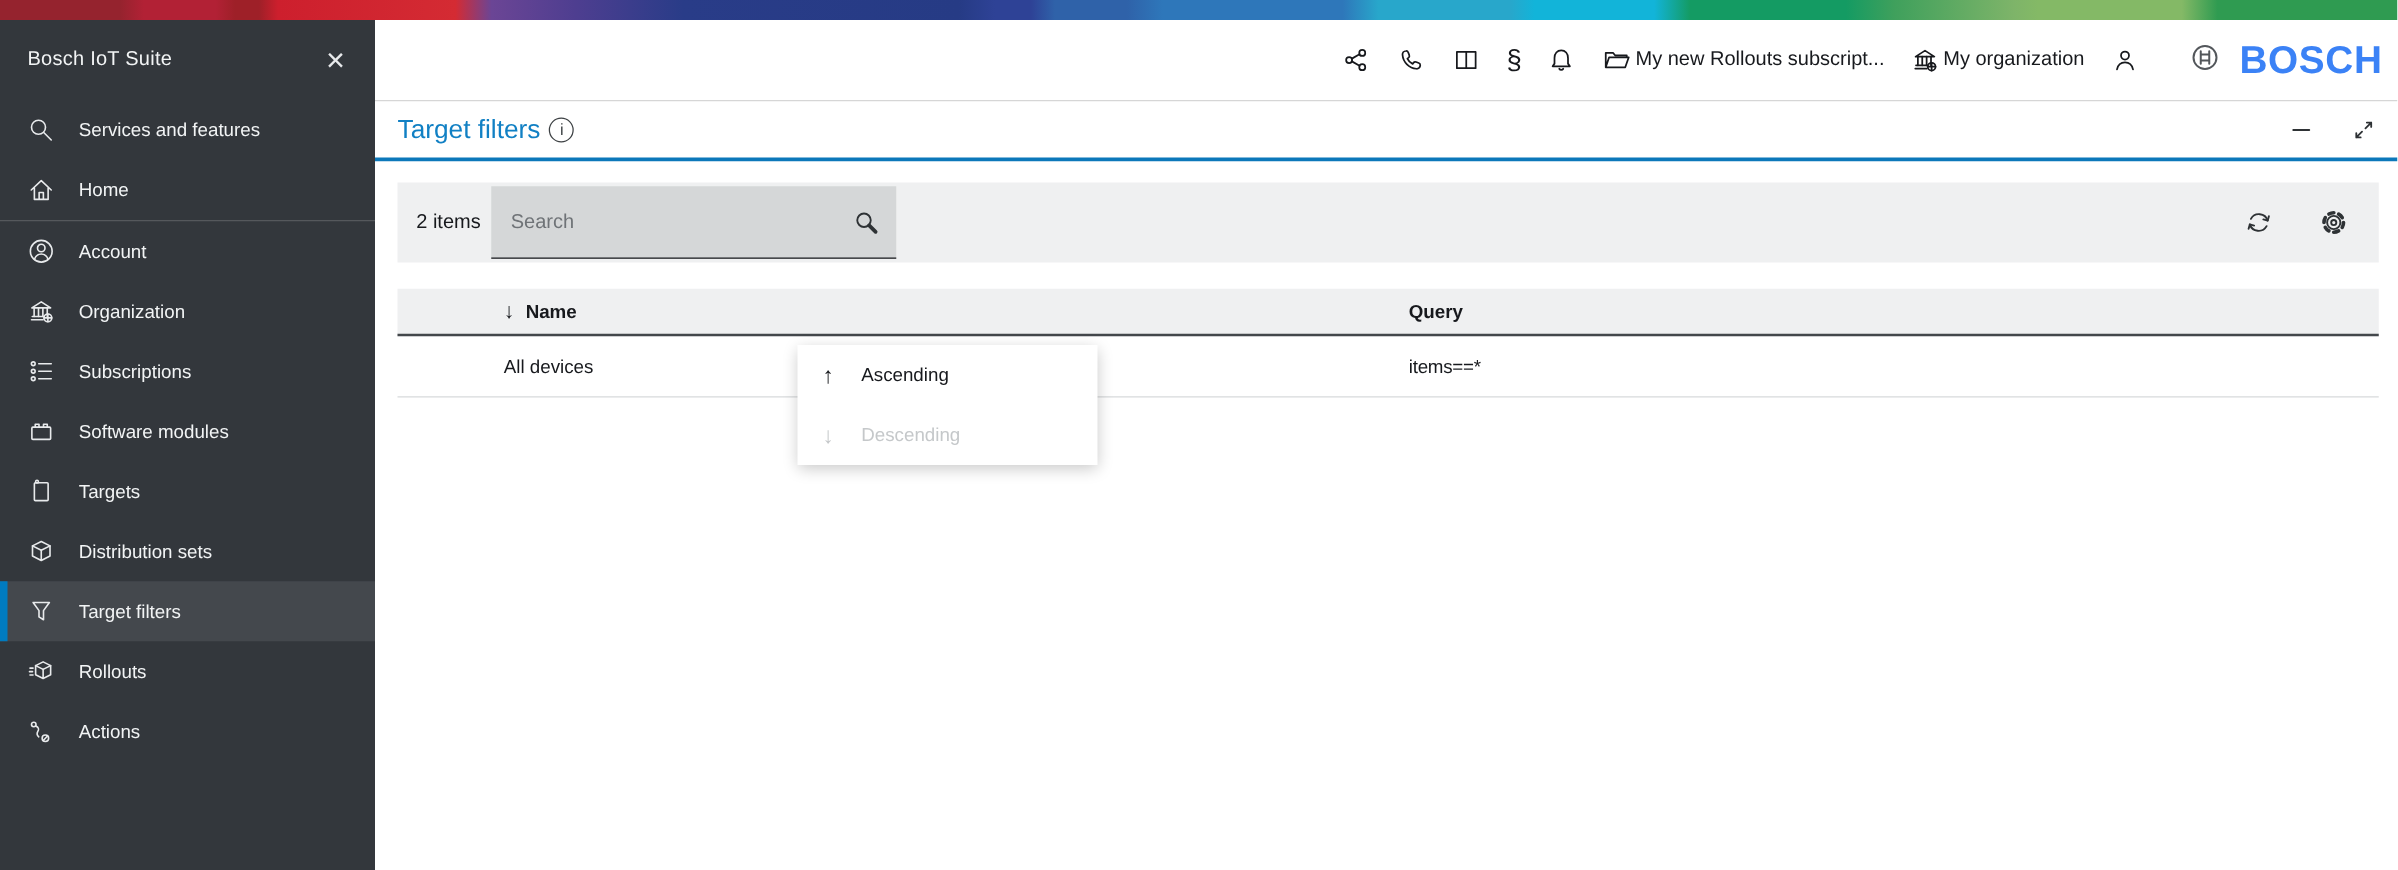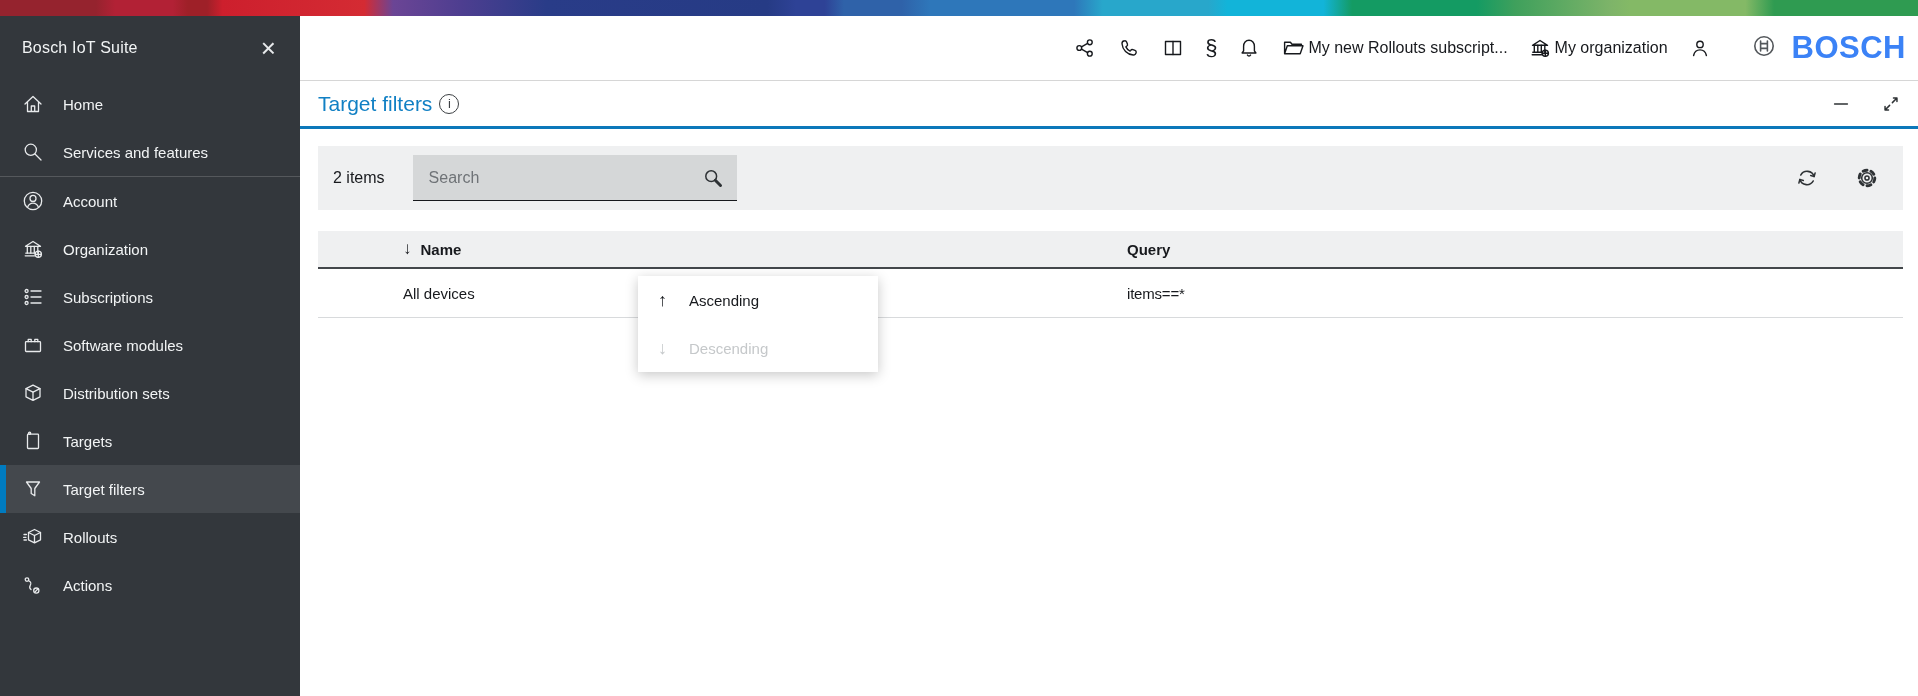--- a/index.html
+++ b/index.html
@@ -41,22 +41,22 @@
   .brand-logo svg{ stroke:#53575b; stroke-width:1.6; }
   .brand-text{ color:#3b82f6; font-weight:bold; font-size:31px; letter-spacing:.5px; }
   
   .panel-header{ border-top:1px solid #d6d6d6; border-bottom:3px solid #0c78ba; height:49px; display:flex; align-items:center; justify-content:space-between; padding:0 16px 0 18px; }
   .panel-title{ color:#1180c4; font-size:21px; display:flex; align-items:center; gap:7px; }
   .info-circle{ width:20px; height:20px; border:1.5px solid #3c4043; border-radius:50%; color:#3c4043; font-size:13px; display:flex; align-items:center; justify-content:center; font-style:normal; }
   .panel-actions{ display:flex; align-items:center; gap:28px; }
   .panel-actions svg{ width:22px; height:22px; stroke:#2e3235; fill:none; stroke-width:1.6; stroke-linecap:round; cursor:pointer; }
   
   .toolbar{ margin:17px 15px 0 18px; height:64px; background:#eff0f1; display:flex; align-items:center; padding:0 15px; }
-  .items-count{ font-size:16px; margin-right:28px; white-space:nowrap; }
-  .searchbox{ width:324px; height:46px; background:#d5d7d8; border-bottom:1px solid #17191d; display:flex; align-items:center; padding:0 12px 0 14px; gap:8px; }
+  .items-count{ font-size:16px; margin-right:8px; white-space:nowrap; }
+  .searchbox{ width:324px; height:58px; background:#d5d7d8; border-bottom:1px solid #17191d; display:flex; align-items:center; padding:0 12px 0 14px; gap:8px; }
   .searchbox input{ flex:1; min-width:0; background:transparent; border:none; outline:none; font-size:16px; color:#2e3235; font-family:inherit; }
   .searchbox input::placeholder{ color:#6f7377; opacity:1; }
   .searchbox svg{ width:24px; height:24px; stroke:#2e3235; fill:none; stroke-width:1.5; stroke-linecap:round; cursor:pointer; }
   .toolbar-right{ margin-left:auto; display:flex; align-items:center; gap:34px; padding-right:8px; }
   .toolbar-right svg{ width:26px; height:26px; stroke:#2e3235; fill:none; stroke-width:1.4; stroke-linecap:round; stroke-linejoin:round; cursor:pointer; }
   
   .table{ margin:21px 15px 0 18px; font-size:15px; }
   .trow{ display:grid; grid-template-columns:85px 724px 1fr; align-items:center; }
   .thead{ height:38px; background:#eff0f1; border-bottom:2px solid #43474b; font-weight:bold; }
   .th-name{ display:flex; align-items:center; gap:9px; cursor:pointer; }
@@ -80,30 +80,30 @@
 <div class="layout">
 
   <div class="sidebar">
     <div class="sb-header">
       <div class="sb-title">Bosch IoT Suite</div>
       <div class="close-x">×</div>
     </div>
 
     <div class="nav-item">
       <svg viewBox="0 0 24 24">
-          <path d="M4 12 L12 4.5 L20 12 M6.5 10.2 V19.5 H17.5 V10.2 M10.3 19.5 V14 H13.7 V19.5"></path>
-        </svg>
-      <span>Home</span>
-    </div>
-    <div class="nav-item">
-      <svg viewBox="0 0 24 24">
           <circle cx="9.8" cy="9.8" r="5.6"></circle>
           <line x1="14" y1="14" x2="20" y2="20"></line>
         </svg>
       <span>Services and features</span>
+    </div>
+    <div class="nav-item">
+      <svg viewBox="0 0 24 24">
+          <path d="M4 12 L12 4.5 L20 12 M6.5 10.2 V19.5 H17.5 V10.2 M10.3 19.5 V14 H13.7 V19.5"></path>
+        </svg>
+      <span>Home</span>
     </div>
     <div class="nav-divider"></div>
     <div class="nav-item">
       <svg viewBox="0 0 24 24">
           <circle cx="12" cy="12" r="8.7"></circle>
           <circle cx="12" cy="9.4" r="3"></circle>
           <path d="M6.6 18.3 C7.6 15.5 9.5 14.2 12 14.2 C14.5 14.2 16.4 15.5 17.4 18.3"></path>
         </svg>
       <span>Account</span>
     </div>
@@ -130,31 +130,31 @@
     </div>
     <div class="nav-item">
       <svg viewBox="0 0 24 24">
           <rect x="4.5" y="8.7" width="15" height="9.8" rx="0.8"></rect>
           <path d="M7.2 8.7 V6.4 H10.2 V8.7 M13.8 8.7 V6.4 H16.8 V8.7"></path>
         </svg>
       <span>Software modules</span>
     </div>
     <div class="nav-item">
       <svg viewBox="0 0 24 24">
+          <rect x="6.5" y="5.2" width="11" height="14.3" rx="0.8"></rect>
+          <circle cx="8.6" cy="4.3" r="1.1"></circle>
+        </svg>
+      <span>Targets</span>
+    </div>
+    <div class="nav-item">
+      <svg viewBox="0 0 24 24">
           <path d="M12 4.2 L19 7.7 L12 11.2 L5 7.7 Z"></path>
           <path d="M5 7.7 V15.8 L12 19.4 V11.2 M19 7.7 V15.8 L12 19.4"></path>
         </svg>
       <span>Distribution sets</span>
-    </div>
-    <div class="nav-item">
-      <svg viewBox="0 0 24 24">
-          <rect x="6.5" y="5.2" width="11" height="14.3" rx="0.8"></rect>
-          <circle cx="8.6" cy="4.3" r="1.1"></circle>
-        </svg>
-      <span>Targets</span>
     </div>
     <div class="nav-item selected">
       <svg viewBox="0 0 24 24">
           <path d="M5.5 5 H18.5 L13.8 11.5 V18.8 L10.2 16.5 V11.5 Z"></path>
         </svg>
       <span>Target filters</span>
     </div>
     <div class="nav-item">
       <svg viewBox="0 0 24 24">
           <path d="M13.5 4.5 L19.5 7.5 L13.5 10.5 L7.5 7.5 Z"></path>

